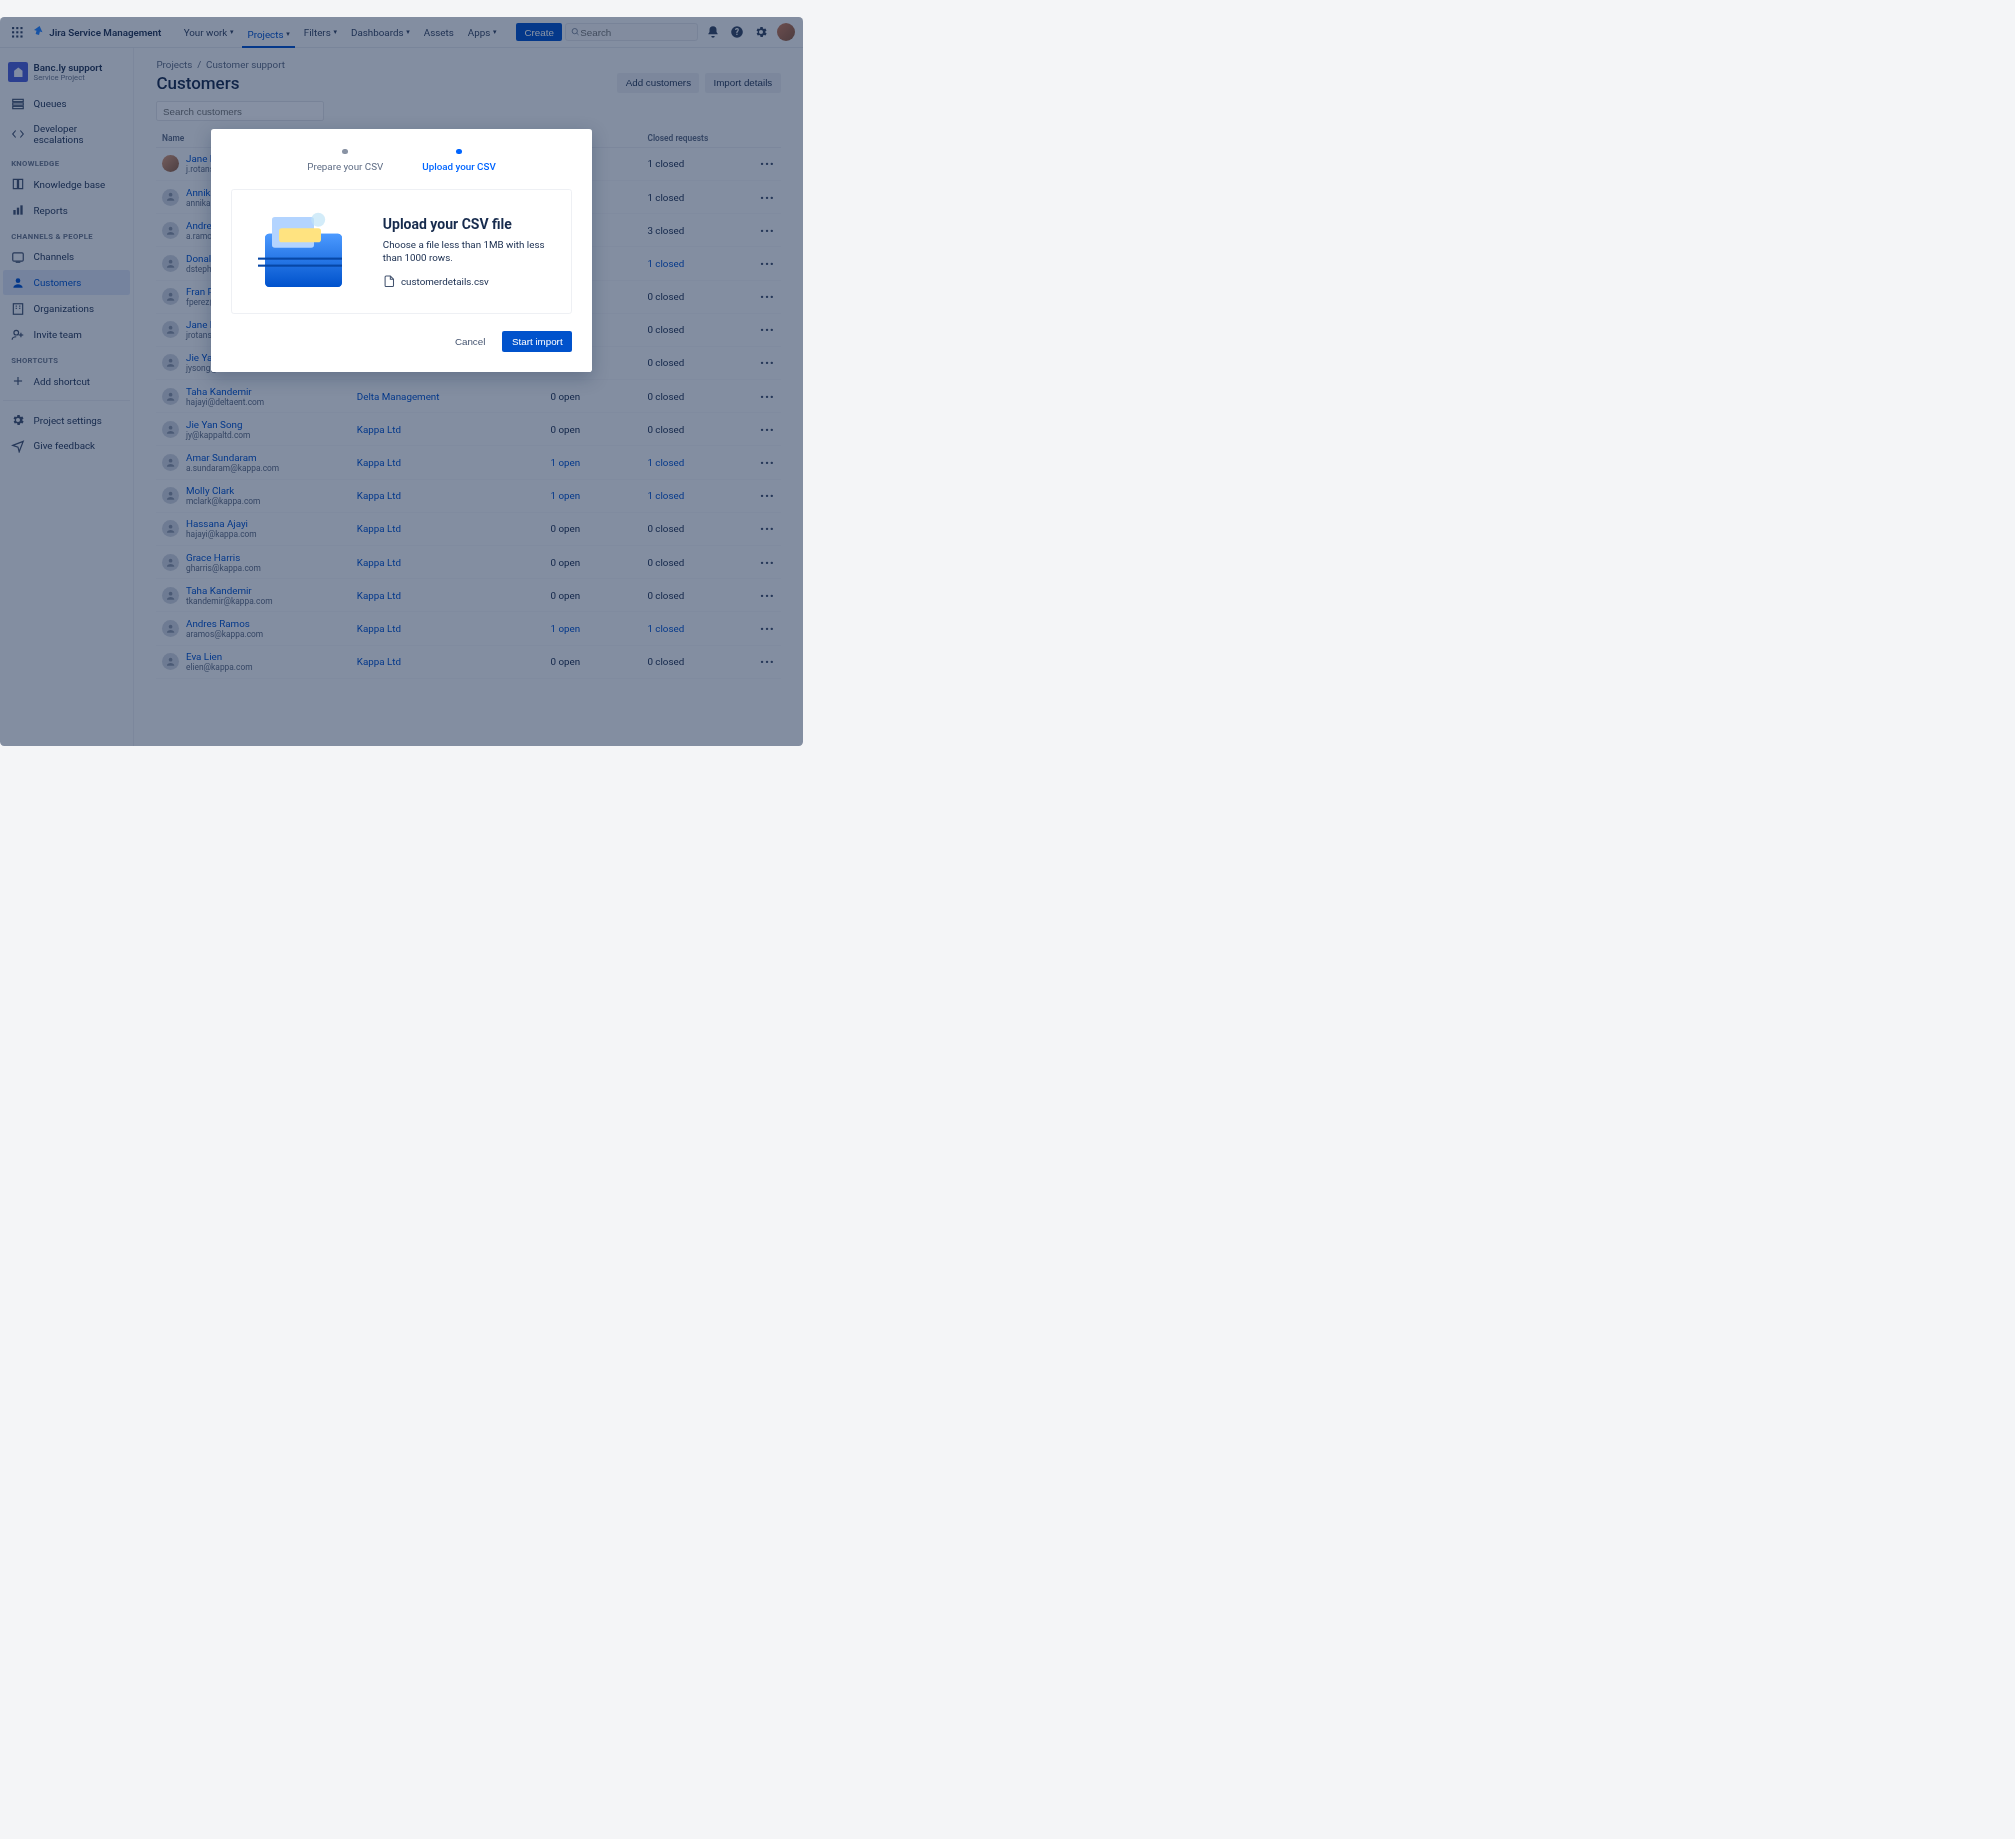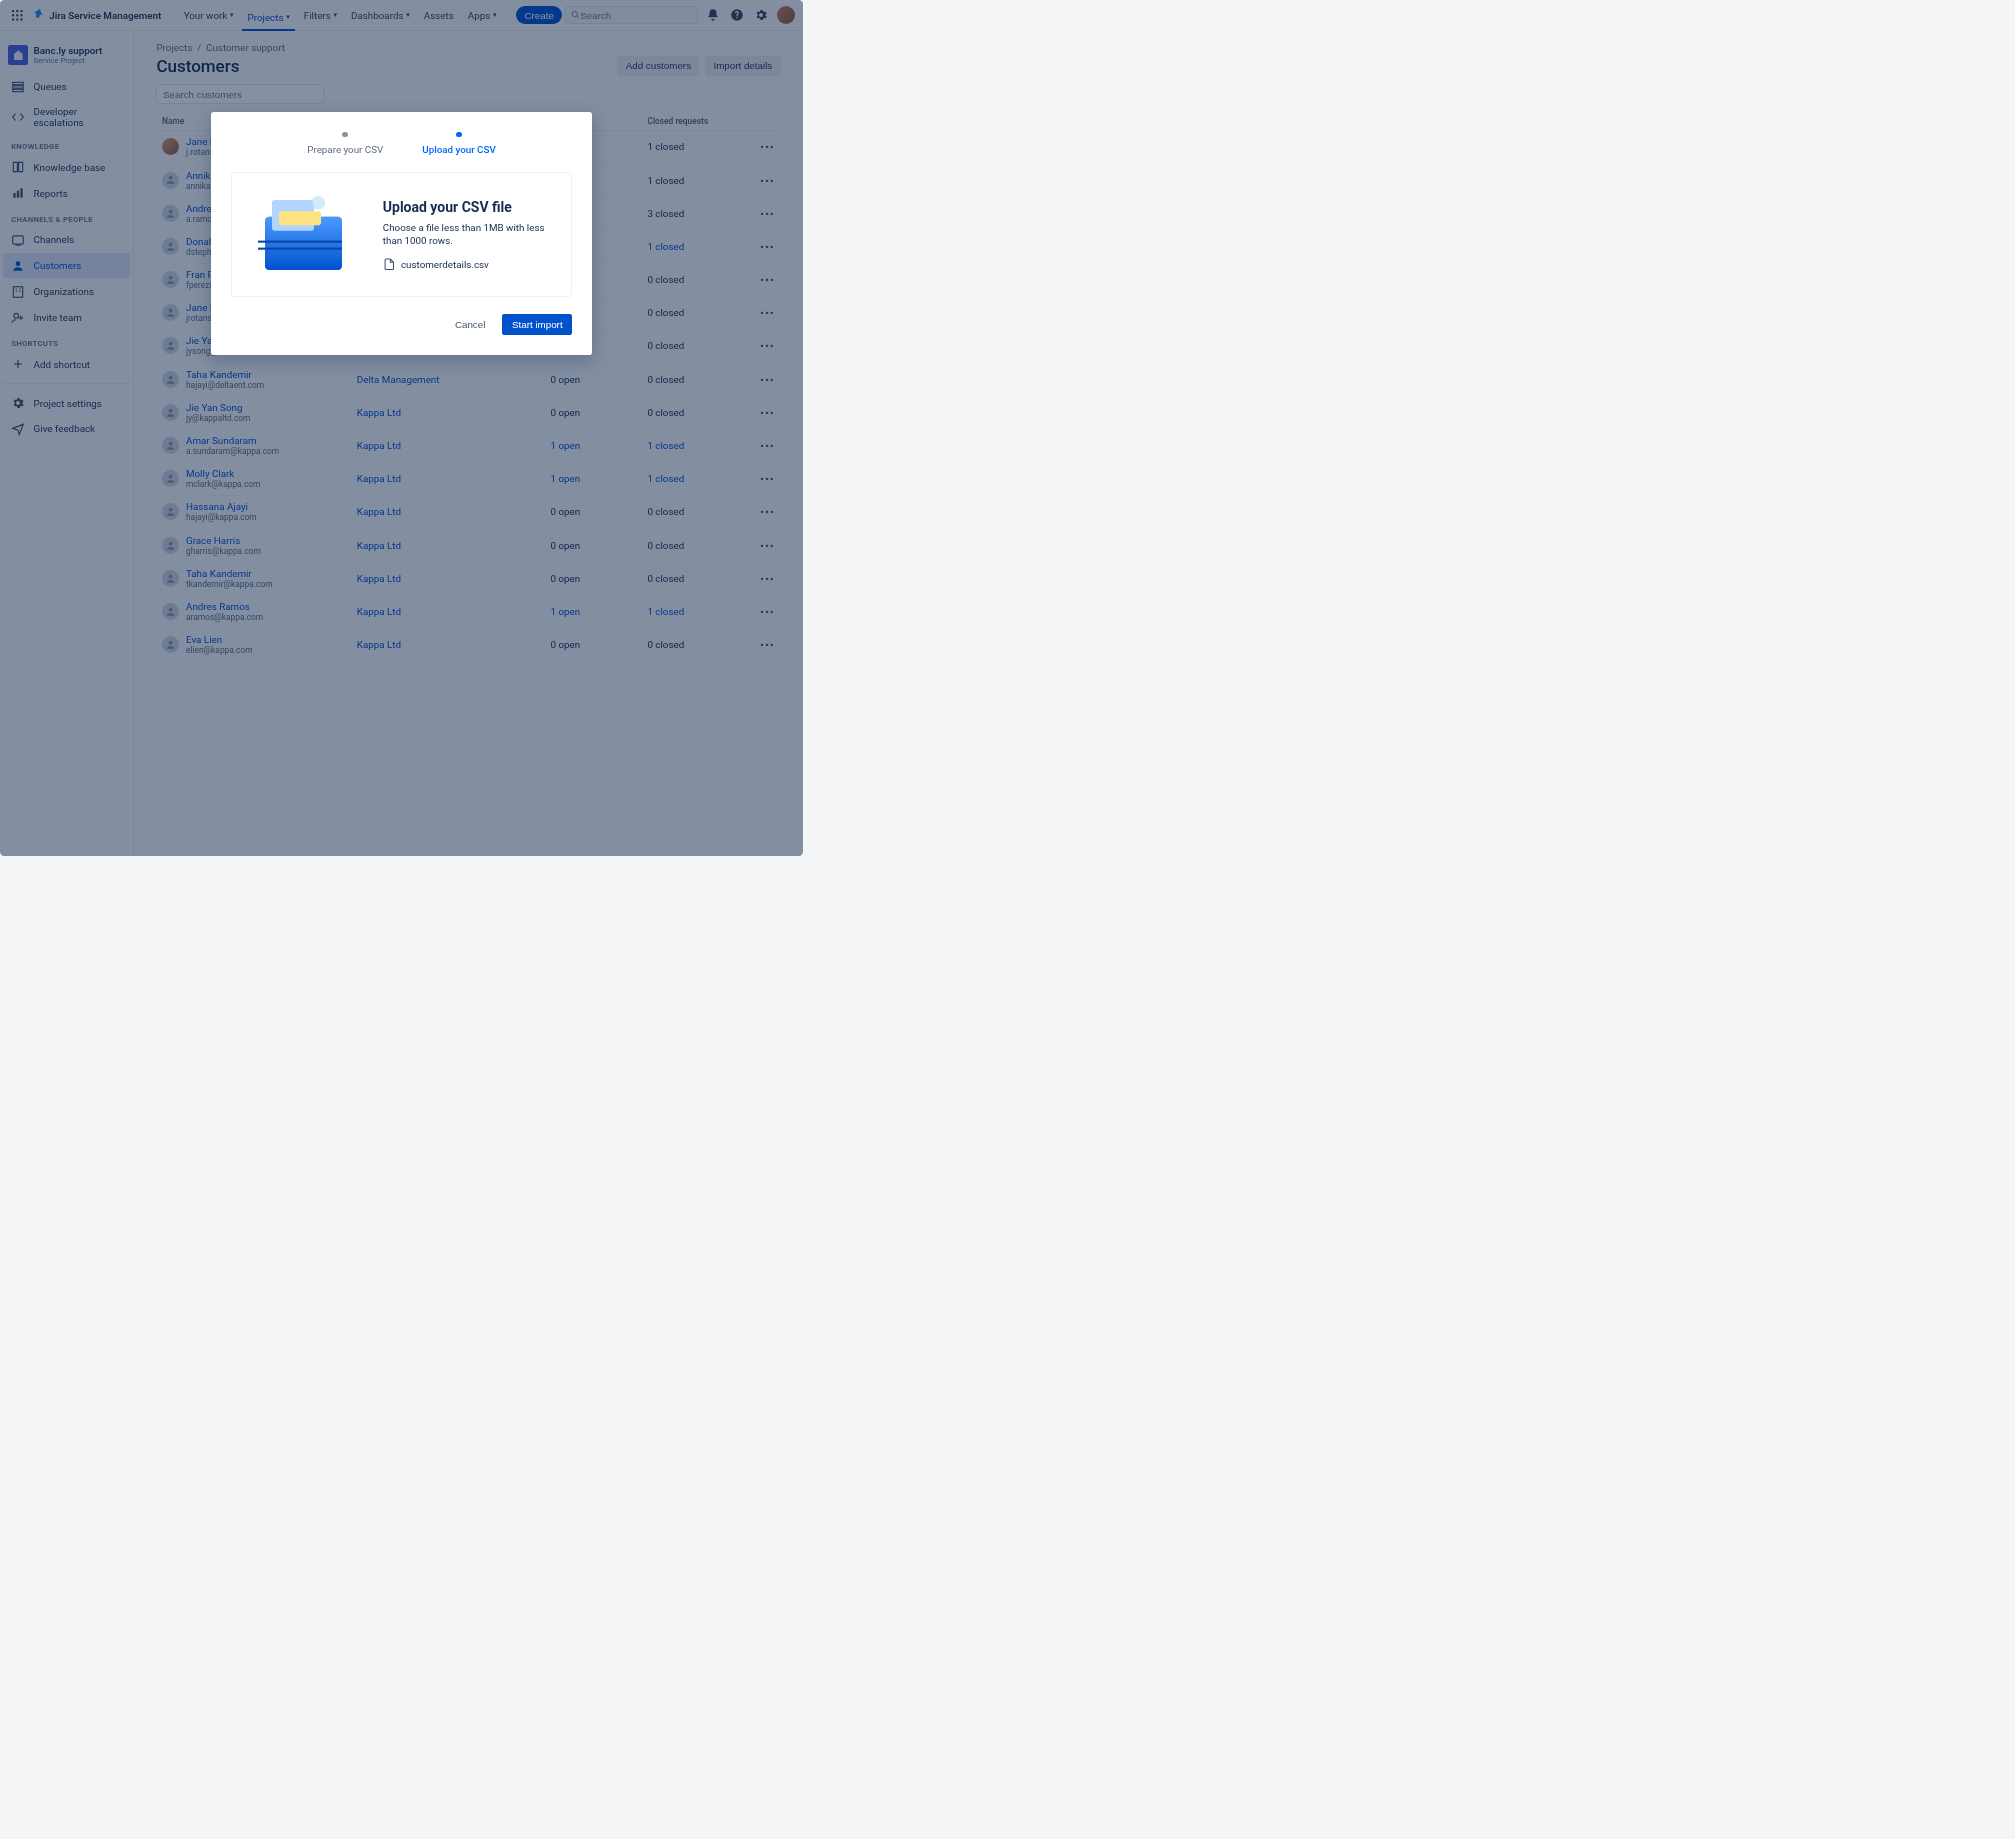--- a/index.html
+++ b/index.html
@@ -1,30 +1,30 @@
 <!DOCTYPE html>
 <html style="font-size:11.2px"><head>
 <meta charset="utf-8">
 <style>
 * { box-sizing: border-box; margin: 0; padding: 0; }
 body { font-family: -apple-system, BlinkMacSystemFont, "Segoe UI", Roboto, sans-serif; background: #f4f5f7; color: #172B4D; overflow: hidden; }
-.app-frame { width: 803px; height: 856px; background: #f4f5f7; border-radius: 4.2px; position: relative; overflow: hidden; }
+.app-frame { width: 803px; height: 729px; background: #f4f5f7; border-radius: 4.2px; position: relative; overflow: hidden; margin-top: 17px; }
 
 
 .topnav { display: flex; align-items: center; height: 31px; padding: 0 8.4px; border-bottom: 1.4px solid #e1e4ea; }
 .topnav .left { display: flex; align-items: center; gap: 5.6px; }
 .app-switcher { width: 17px; height: 17px; display: flex; align-items: center; justify-content: center; color: #344563; }
 .logo { display: flex; align-items: center; gap: 4.2px; }
 .logo-icon { width: 14px; height: 14px; color: #2684FF; }
 .logo-text { font-size: 9.8px; font-weight: 600; color: #253858; }
 .nav-items { display: flex; align-items: center; gap: 2.8px; margin-left: 11.2px; }
 .nav-item { display: flex; align-items: center; gap: 2.8px; padding: 4.2px 5.6px; font-size: 9.8px; color: #344563; cursor: pointer; border-radius: 2.1px; }
 .nav-item.active { color: #0052CC; border-bottom: 2.1px solid #0052CC; border-radius: 0; padding-bottom: 6.3px; margin-bottom: -8.4px; }
 .chev { font-size: 7px; color: #344563; }
-.create-btn { background: #0052CC; color: #fff; padding: 3.5px 8.4px; border-radius: 9px; font-size: 9.8px; font-weight: 500; margin-left: 8.4px; cursor: pointer; border: none; }
+.create-btn { background: #0052CC; color: #fff; padding: 3.5px 8.4px; border-radius: 2px; font-size: 9.8px; font-weight: 500; margin-left: 8.4px; cursor: pointer; border: none; }
 .topnav .right { margin-left: auto; display: flex; align-items: center; gap: 7px; }
 .search { display: flex; align-items: center; background: #f1f2f4; border: 1.4px solid #dfe1e6; border-radius: 2.8px; padding: 2.8px 5.6px; width: 133px; }
 .search input { border: none; background: transparent; outline: none; font-size: 9.8px; width: 100%; color: #5E6C84; }
 .icon-btn { width: 17px; height: 17px; display: flex; align-items: center; justify-content: center; color: #344563; cursor: pointer; }
 .avatar { width: 18px; height: 18px; border-radius: 50%; background: linear-gradient(135deg,#c97a5a,#8b5a3c); }
 
 
 .shell { display: flex; height: calc(100% - 31px); }
 .sidebar { width: 134px; border-right: 1.4px solid #e6e8ed; display: flex; flex-direction: column; padding: 11.2px 2.8px 5.6px 2.8px;}
 .project-head { display: flex; align-items: center; gap: 5.6px; padding: 2.8px 5.6px 8.4px 5.6px; }

